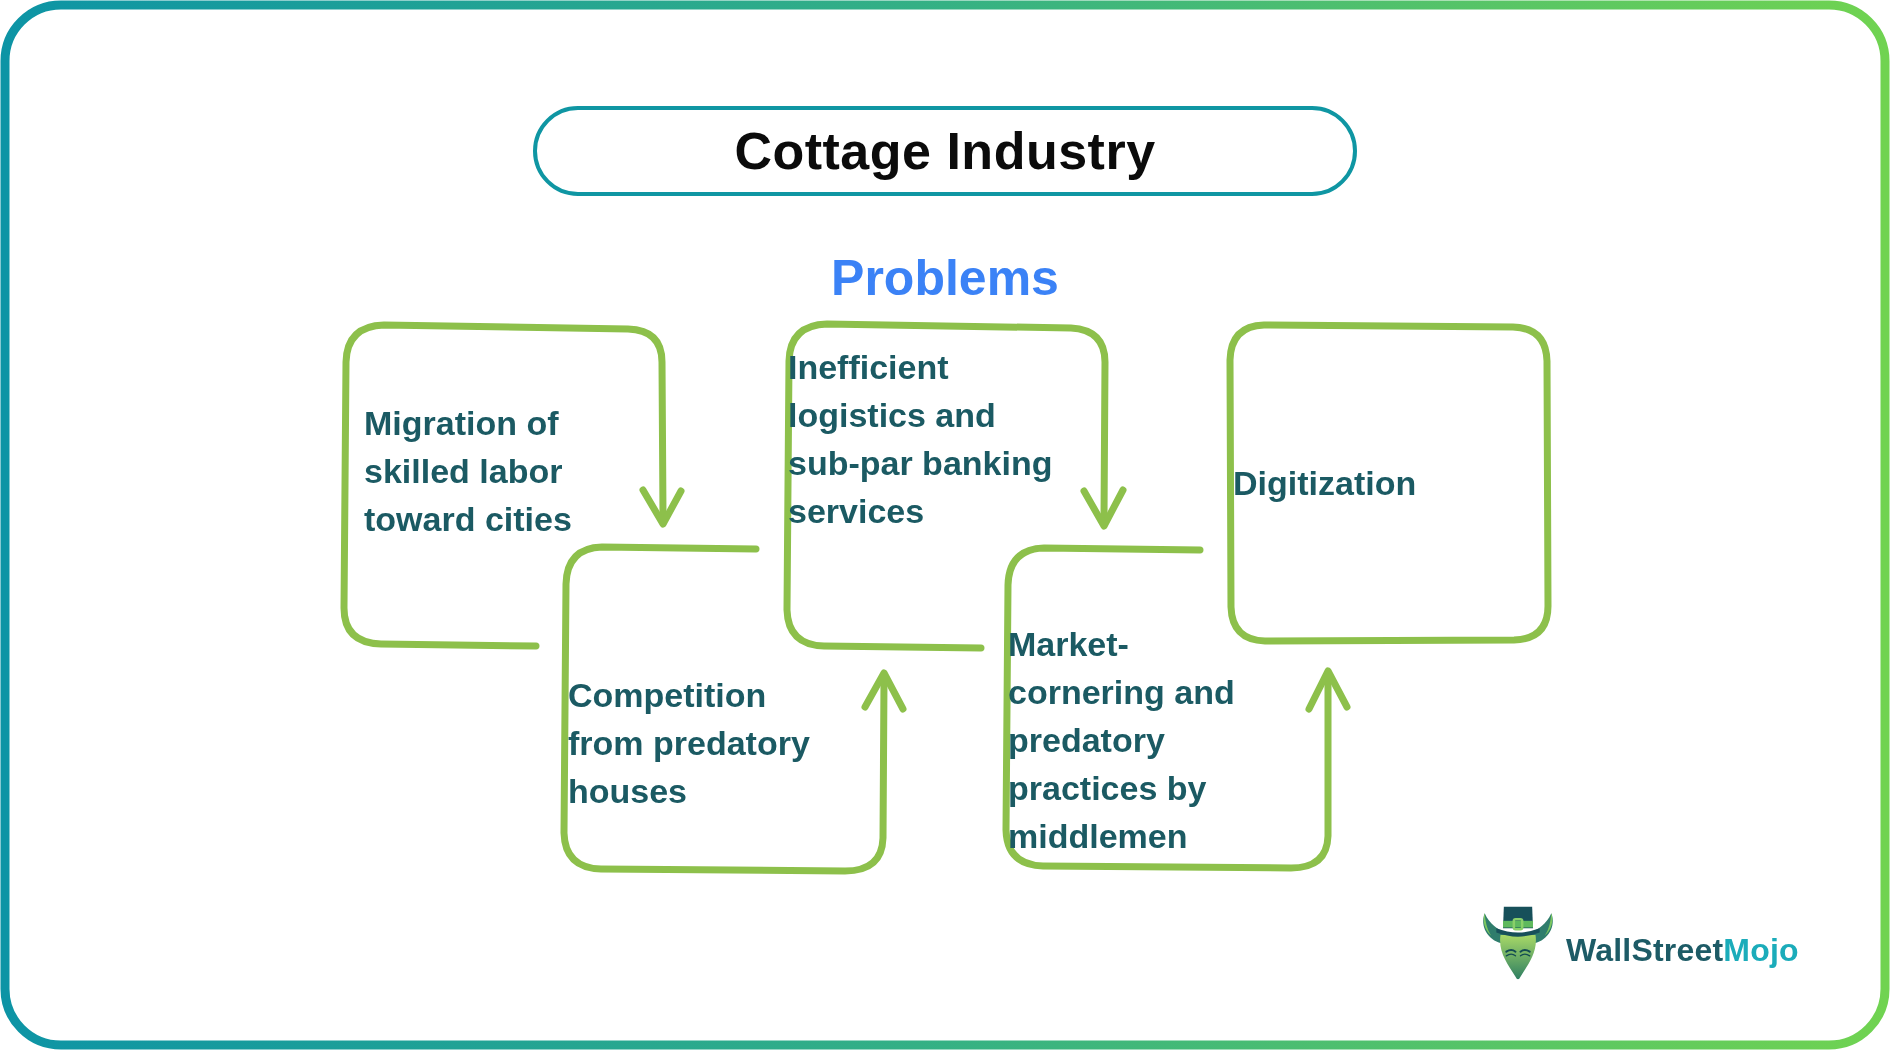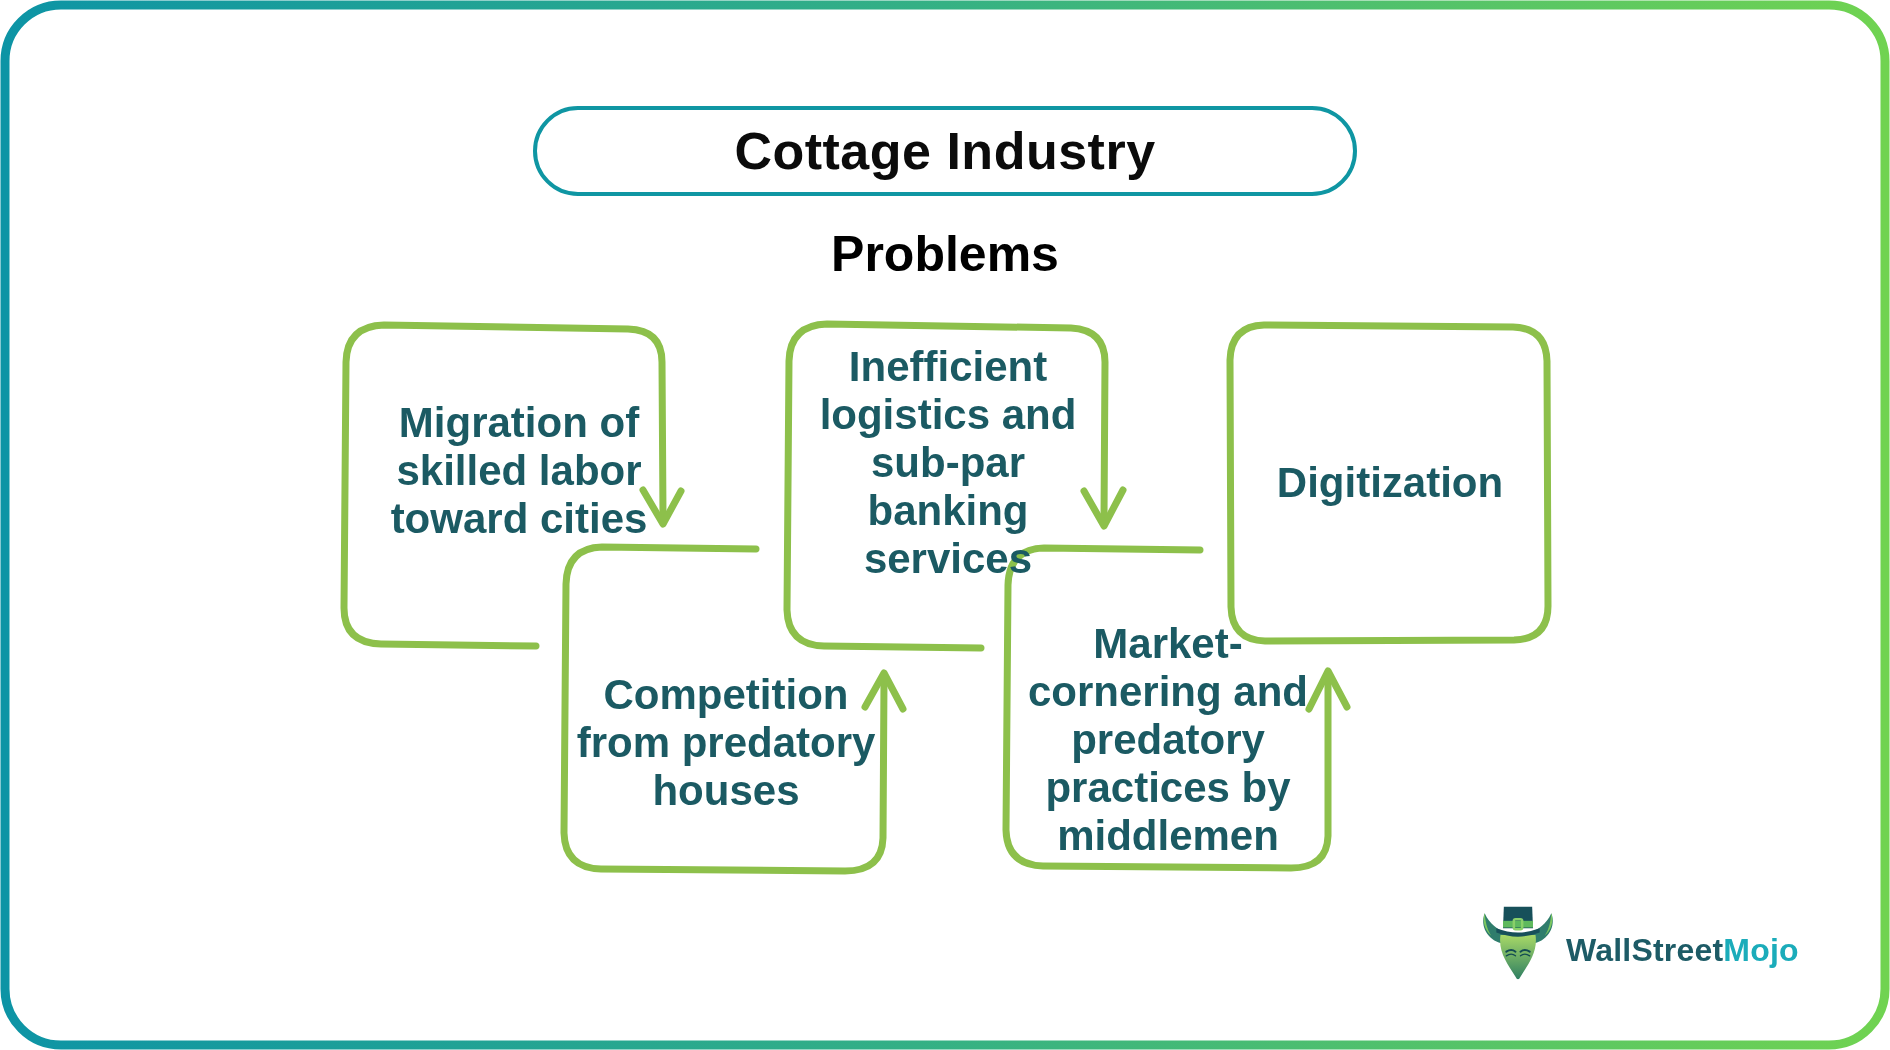--- a/index.html
+++ b/index.html
@@ -38,32 +38,31 @@
     font-size: 52px;
     font-weight: 800;
     color: #0b0b0b;
     letter-spacing: 0.5px;
     white-space: nowrap;
     text-align: right;
   }
   .subtitle-text {
     position: absolute;
     left: 745px;
-    top: 225px;
+    top: 249px;
     width: 400px;
     text-align: center;
     font-size: 50px;
     font-weight: 800;
-    color: #000000;
+    color: #3b82f6;
     white-space: nowrap;
   }
   .box-label {
     position: absolute;
-    text-align: center;
-    font-size: 42px;
+    font-size: 34px;
     font-weight: 700;
     line-height: 48px;
     color: #1B5A63;
     white-space: pre-line;
   }
   #label-migration   { left: 364px; top: 399px; width: 310px; }
   #label-competition { left: 568px; top: 671px; width: 316px; }
   #label-logistics   { left: 788px; top: 343px; width: 320px; }
   #label-market      { left: 1008px; top: 620px; width: 320px; }
   #label-digitization{ left: 1233px; top: 459px; width: 314px; }

